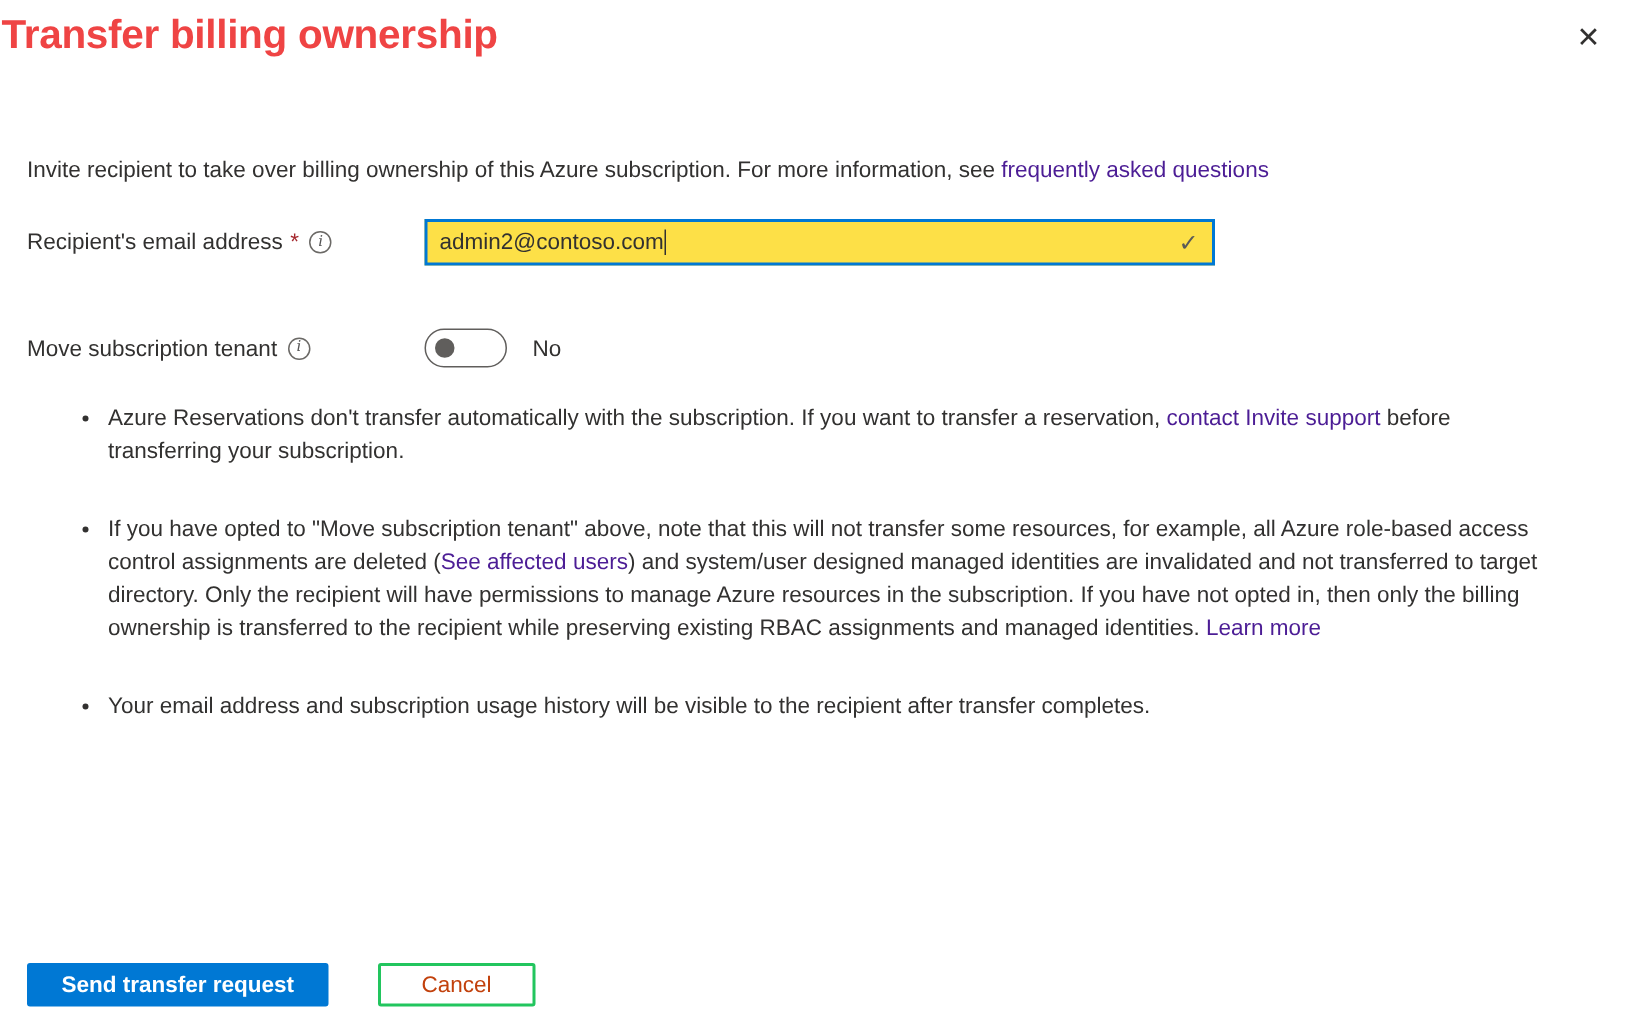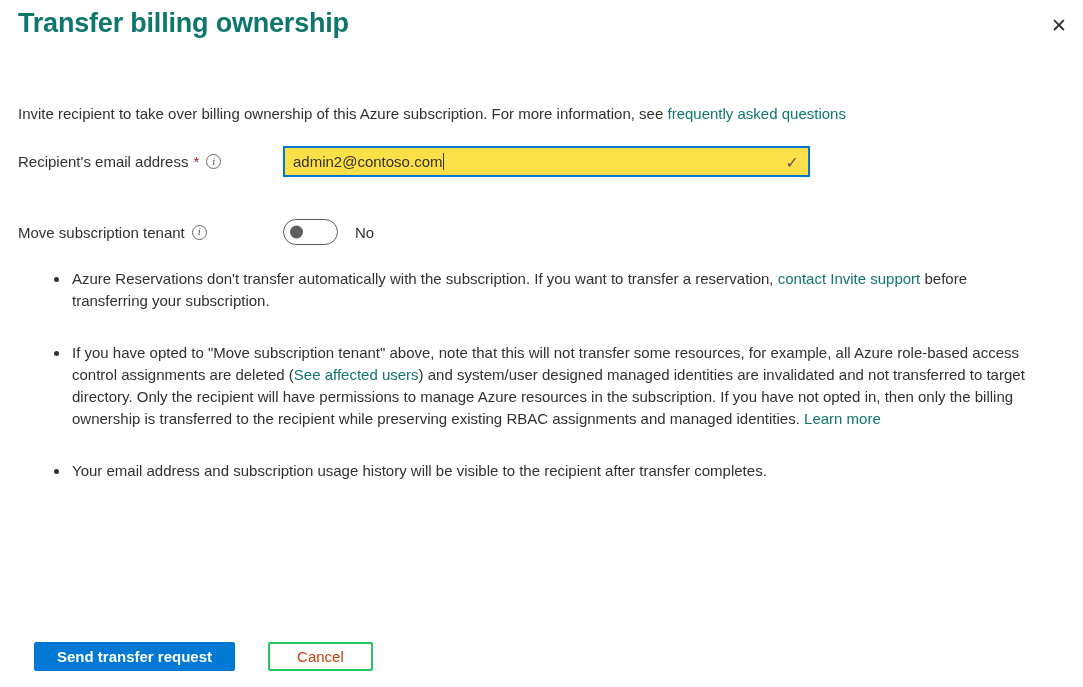--- a/index.html
+++ b/index.html
@@ -10,24 +10,24 @@
     color: #323130;
   }
   .page {
     position: relative;
     width: 1083px;
     height: 687px;
     background: #ffffff;
     overflow: hidden;
   }
   .page-title {
-    margin: 8px 0 0 18px;
+    margin: 8px 0 0 1px;
     font-size: 27px;
     font-weight: 700;
-    color: #0f766e;
+    color: #ef4444;
     letter-spacing: -0.2px;
   }
   .close-btn {
     position: absolute;
     top: 12px;
     right: 10px;
     width: 28px;
     height: 28px;
     background: none;
     border: none;
@@ -37,21 +37,21 @@
     cursor: pointer;
     padding: 0;
     font-weight: 300;
   }
   .content { padding: 0 44px 0 18px; }
   .intro {
     margin-top: 64px;
     font-size: 15px;
     line-height: 21px;
   }
-  a.link, .link { color: #0f766e; text-decoration: none; cursor: pointer; }
+  a.link, .link { color: #4c1d95; text-decoration: none; cursor: pointer; }
 
   .field-row {
     display: flex;
     align-items: center;
     margin-top: 22px;
   }
   .field-label {
     width: 265px;
     flex-shrink: 0;
     display: flex;
@@ -135,21 +135,21 @@
   }
   ul.notes li {
     font-size: 15px;
     line-height: 22px;
     padding-left: 2px;
   }
   ul.notes li + li { margin-top: 30px; }
 
   .footer {
     position: absolute;
-    left: 34px;
+    left: 18px;
     bottom: 16px;
     display: flex;
     align-items: center;
     gap: 33px;
   }
   .btn {
     height: 29px;
     font-size: 15px;
     font-family: "Liberation Sans", sans-serif;
     cursor: pointer;

